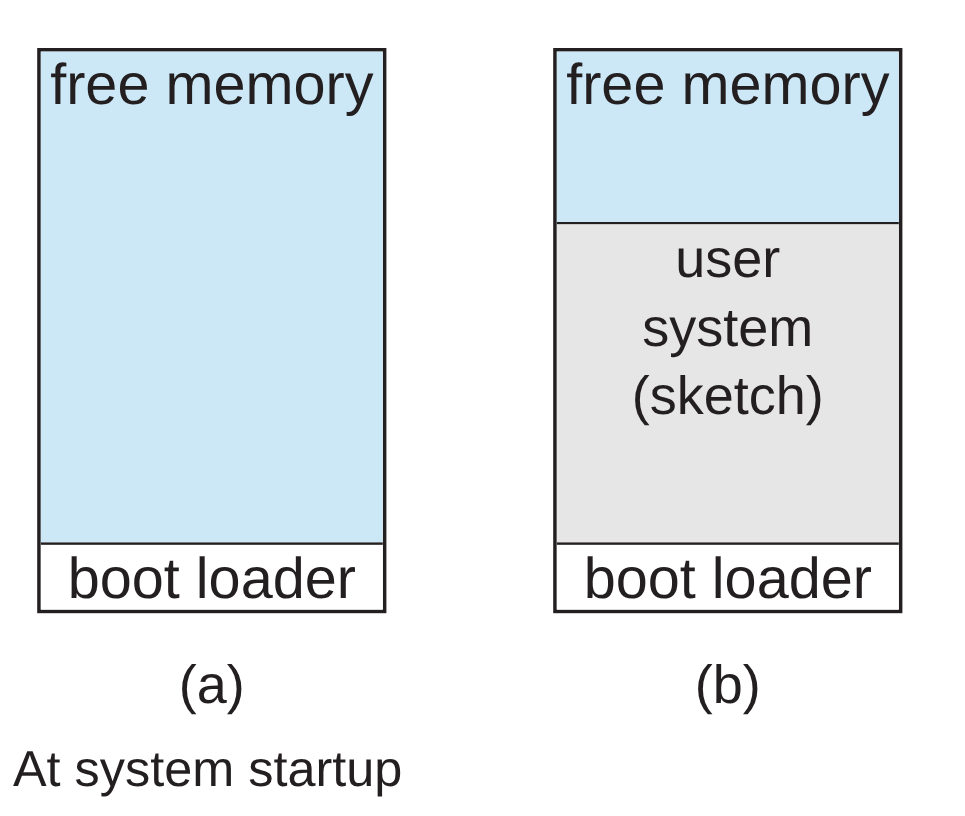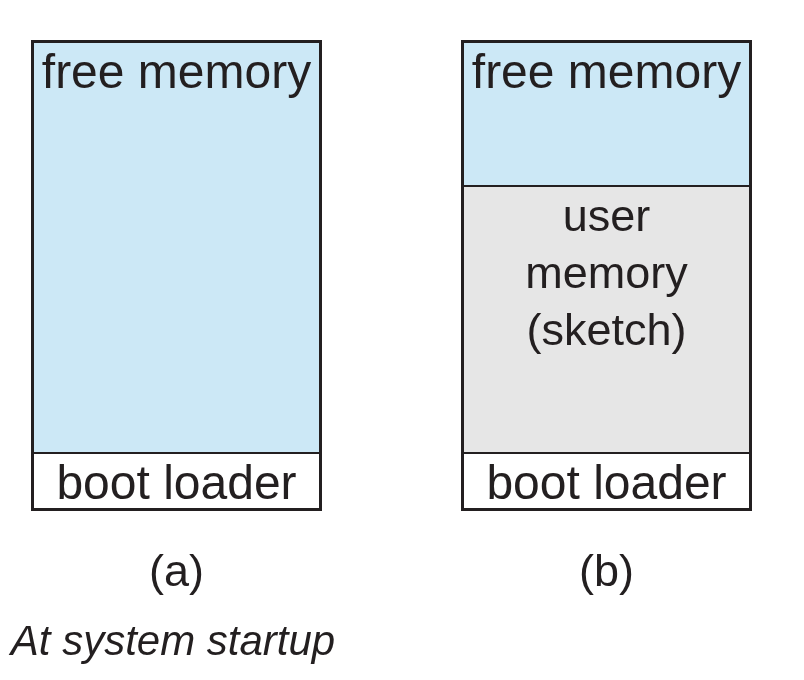--- a/index.html
+++ b/index.html
@@ -87,21 +87,21 @@
   .panel-label.label-b { left: 461px; }
 
   .panel-caption {
     position: absolute;
     top: 619px;
     font-size: 42px;
     line-height: 1.05;
     white-space: nowrap;
     transform: translateX(-50%);
   }
-  .panel-caption.caption-a { left: 173px; font-style: italic; }
+  .panel-caption.caption-a { left: 173px; }
   .panel-caption.caption-b { left: 626px; }
 </style>
 </head>
 <body>
 
 <div class="stage">
 
   <div class="memory-box box-a">
     <div class="segment free-memory">
       <span class="seg-label">free memory</span>
@@ -110,21 +110,21 @@
       <span class="seg-label">boot loader</span>
     </div>
   </div>
 
   <div class="memory-box box-b">
     <div class="segment free-memory">
       <span class="seg-label">free memory</span>
     </div>
     <div class="segment user-program">
       <span class="seg-label">user
-memory
+system
 (sketch)</span>
     </div>
     <div class="segment boot-loader">
       <span class="seg-label">boot loader</span>
     </div>
   </div>
 
   <div class="panel-label label-a">(a)</div>
   <div class="panel-label label-b">(b)</div>
 

